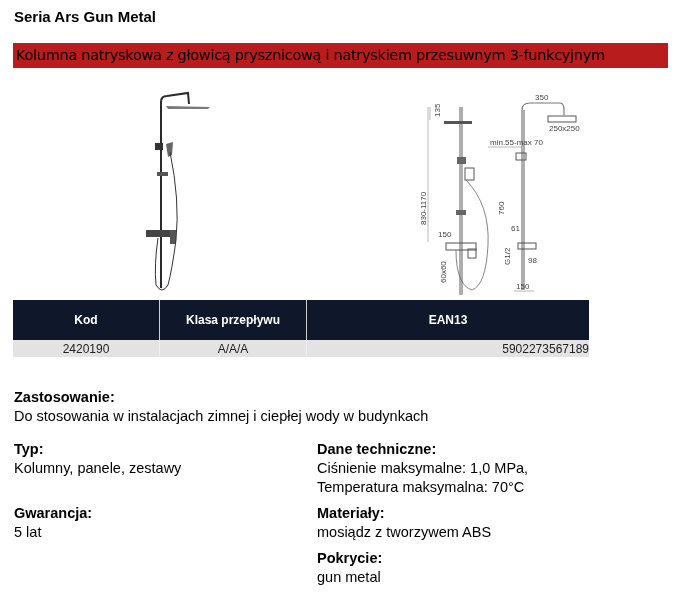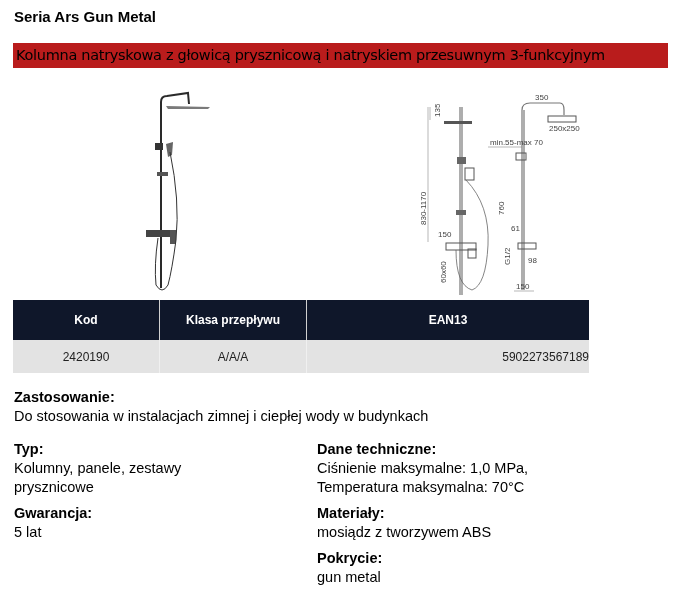--- a/index.html
+++ b/index.html
@@ -4,21 +4,21 @@
 <style>
   html, body { margin:0; padding:0; background:#ffffff; }
   body { width:680px; height:600px; position:relative; overflow:hidden; font-family:"Liberation Sans", sans-serif; color:#000; }
   .title { position:absolute; left:14px; top:8px; font-size:15px; font-weight:bold; }
   .subtitle { position:absolute; left:13px; top:43px; width:655px; height:25px; background:#b91c1c; font-family:"DejaVu Sans", sans-serif; font-size:14.5px; line-height:25px; padding-left:3px; box-sizing:border-box; letter-spacing:-0.3px; white-space:nowrap; }
   .photo { position:absolute; left:100px; top:80px; width:120px; height:220px; }
   .drawing { position:absolute; left:410px; top:85px; width:180px; height:215px; }
   table.spec { position:absolute; left:13px; top:300px; width:576px; border-collapse:collapse; font-size:12px; }
   table.spec th { background:#0f172a; color:#ffffff; font-weight:bold; height:38px; text-align:center; border-right:1px solid #d0d0d0; }
   table.spec th:last-child { border-right:none; }
-  table.spec td { background:#e3e3e3; height:33px; text-align:center; color:#222; border-right:1px solid #f0f0f0; padding:0; }
+  table.spec td { background:#e3e3e3; height:17px; text-align:center; color:#222; border-right:1px solid #f0f0f0; padding:0; }
   table.spec td:last-child { border-right:none;text-align:right; }
   .sec { position:absolute; font-size:14.5px; line-height:19px; }
   .sec .h { font-weight:bold; }
 </style>
 </head>
 <body>
 
 <div class="title">Seria Ars Gun Metal</div>
 <div class="subtitle">Kolumna natryskowa z głowicą prysznicową i natryskiem przesuwnym 3-funkcyjnym</div>
 
@@ -86,21 +86,20 @@
 </table>
 
 <div class="sec" style="left:14px; top:388px;">
   <div class="h">Zastosowanie:</div>
   <div>Do stosowania w instalacjach zimnej i ciepłej wody w budynkach</div>
 </div>
 
 <div class="sec" style="left:14px; top:440px;">
   <div class="h">Typ:</div>
   <div>Kolumny, panele, zestawy</div>
-  <div>prysznicowe</div>
 </div>
 
 <div class="sec" style="left:14px; top:504px;">
   <div class="h">Gwarancja:</div>
   <div>5 lat</div>
 </div>
 
 <div class="sec" style="left:317px; top:440px;">
   <div class="h">Dane techniczne:</div>
   <div>Ciśnienie maksymalne: 1,0 MPa,</div>

